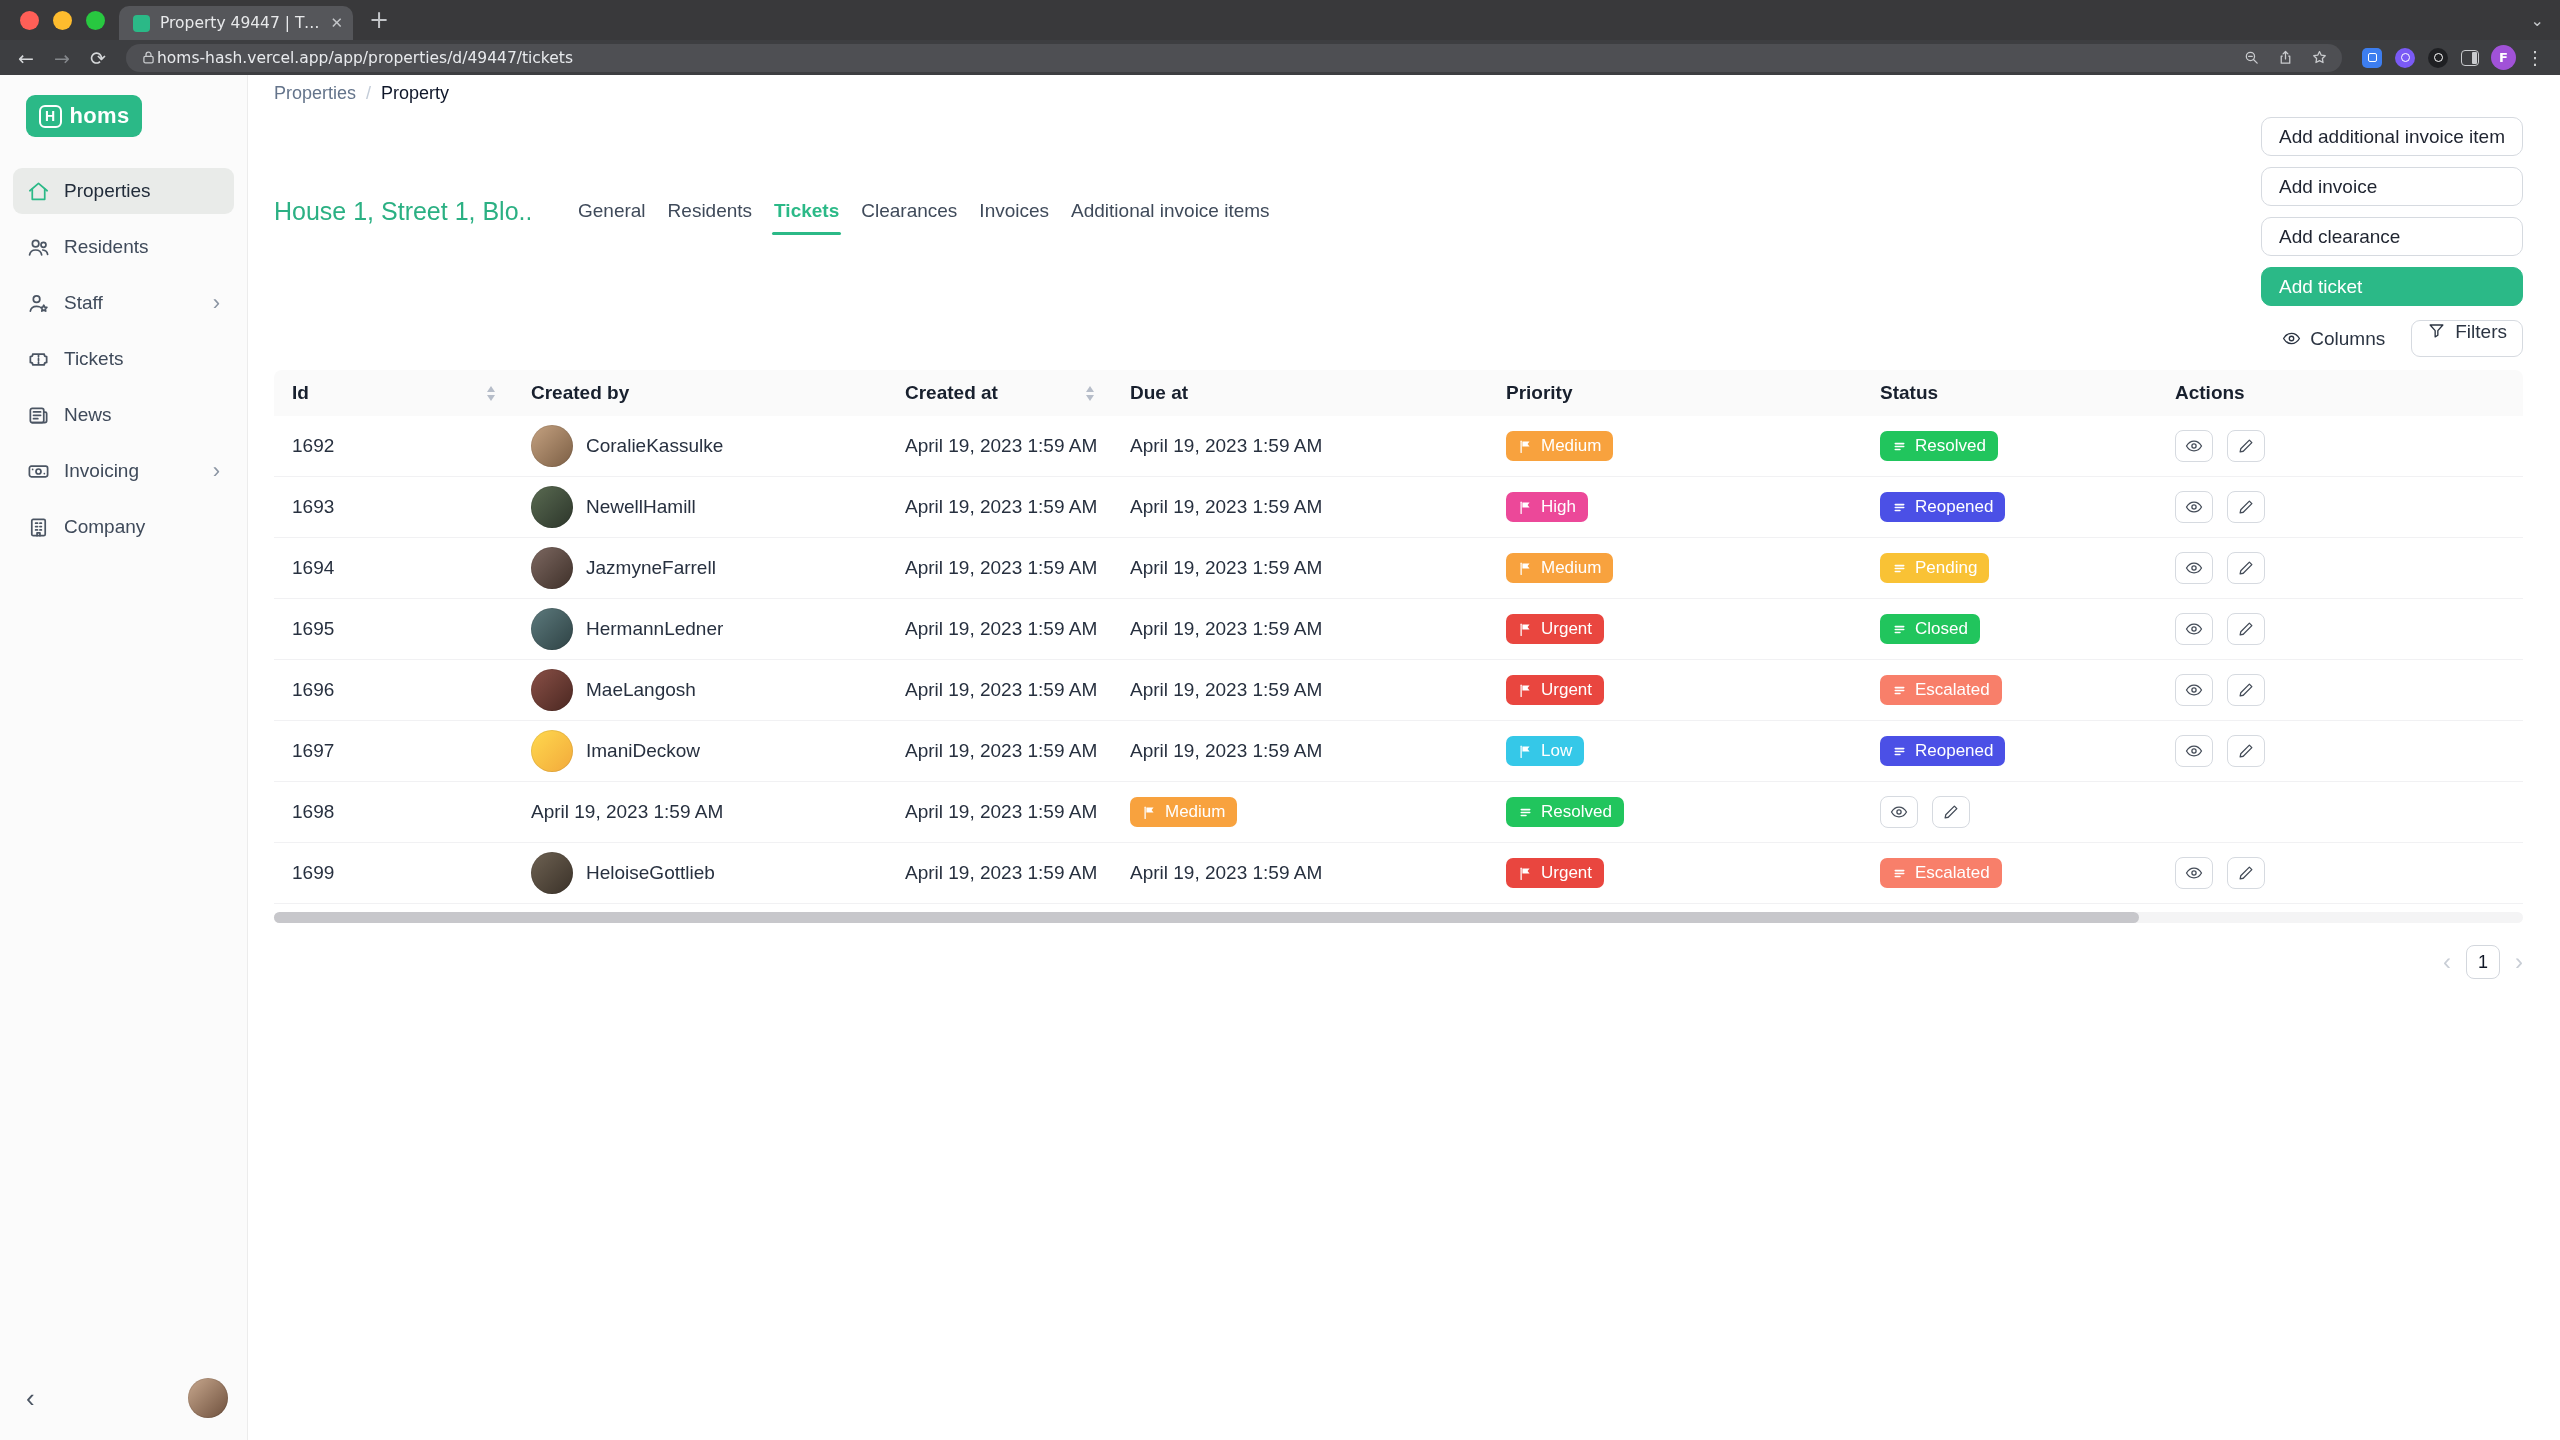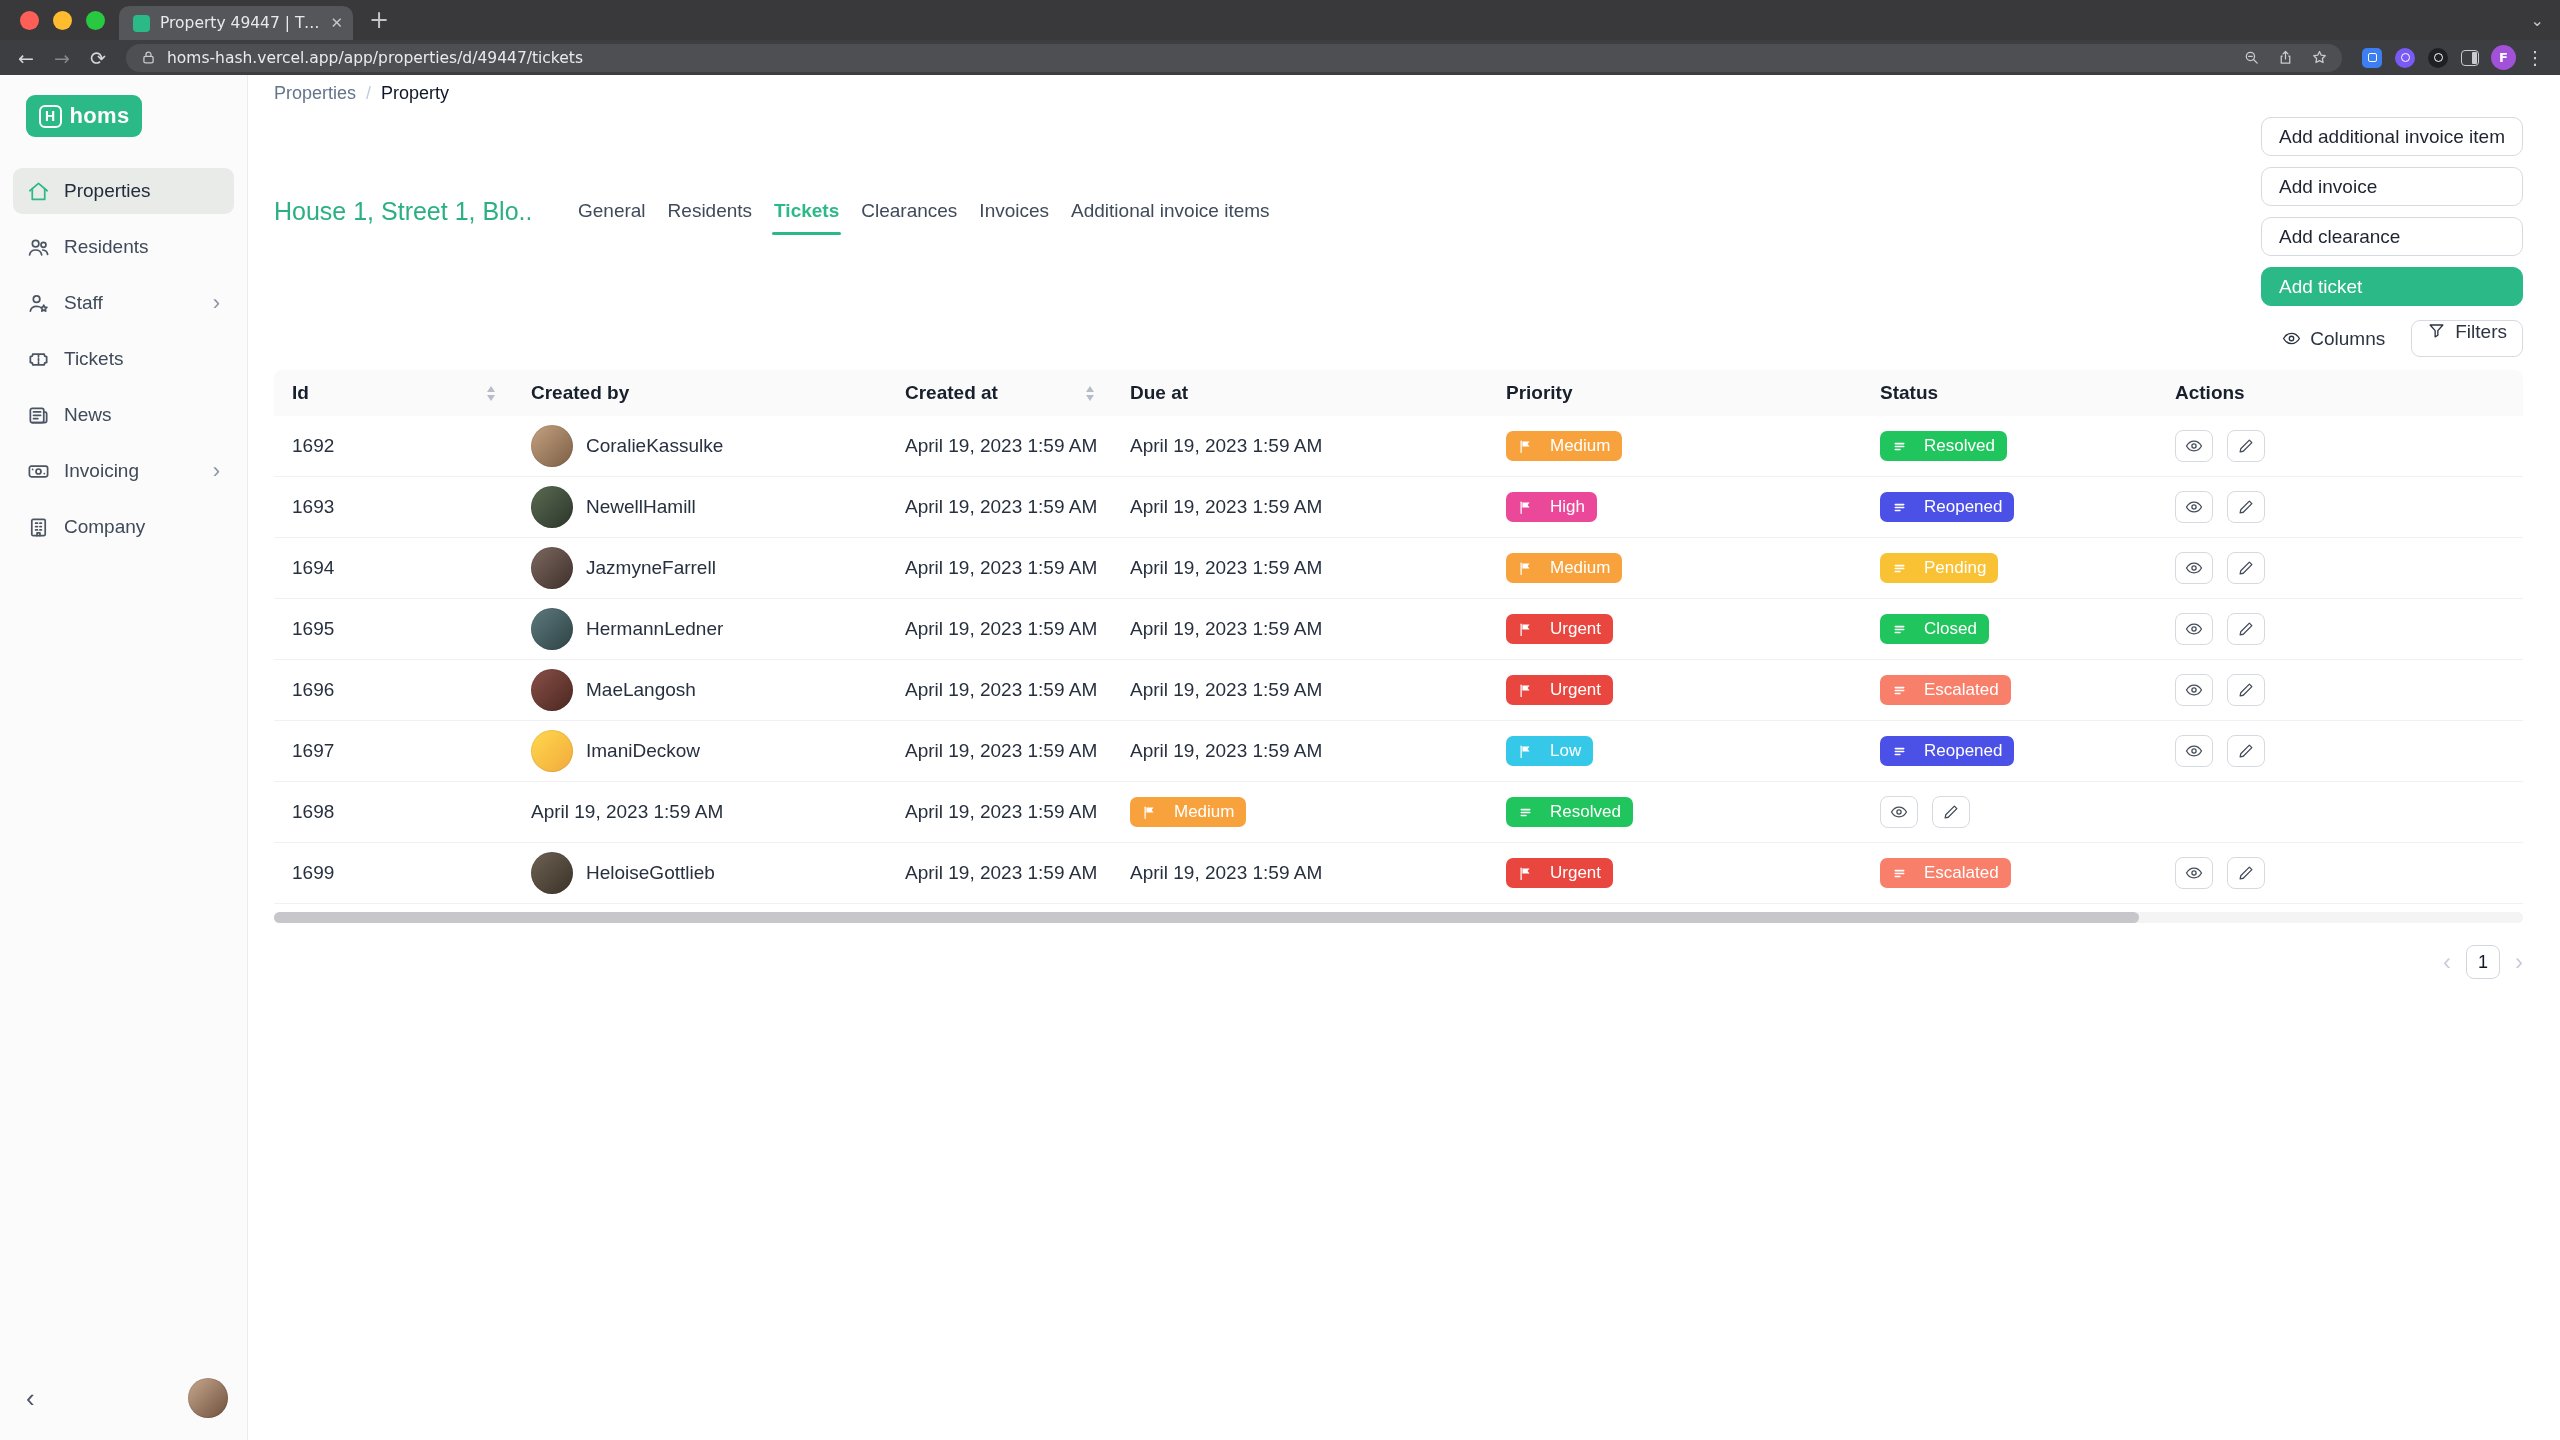--- a/index.html
+++ b/index.html
@@ -20,21 +20,21 @@
   .tab-close { color:#c3c5c8; font-size:15px; flex:none; background:none; border:none; line-height:1; }
   .newtab { color:#c3c5c8; font-size:24px; margin-left:16px; background:none; border:none; line-height:1; }
   .tabstrip-right { margin-left:auto; color:#c3c5c8; padding-right:16px; font-size:16px; background:none; border:none; }
 
   .toolbar { position:absolute; top:40px; left:0; width:100%; height:35px; background:#3d3e41;
              display:flex; align-items:center; padding:0 10px; gap:4px;
              font-family:"DejaVu Sans","Liberation Sans",sans-serif; }
   .nav-glyph { width:32px; text-align:center; font-size:19px; color:#d6d8da; background:none; border:none; }
   .nav-glyph.dim { color:#84878b; }
   .omnibox { flex:1; height:28px; margin:15px 8px; background:#4e4f53; border-radius:14px;
-             display:flex; align-items:center; padding:0 14px; gap:10px; min-width:0; }
+             display:flex; align-items:center; padding:0 14px; gap:0; min-width:0; }
   .omni-url { color:#e8eaed; font-size:15.5px; white-space:nowrap; overflow:hidden; flex:1; }
   .omni-icons { display:flex; gap:17px; align-items:center; }
   svg.ticon { width:17px; height:17px; stroke:#c9cbce; fill:none; stroke-width:1.8;
               stroke-linecap:round; stroke-linejoin:round; display:block; }
   .ext { display:flex; align-items:center; gap:13px; padding:0 8px; }
   .ext-ic { width:20px; height:20px; border-radius:5px; display:flex; align-items:center; justify-content:center; }
   .ext-translate { background:#3d7ef0; }
   .ext-clock { background:#7a5af5; border-radius:50%; }
   .ext-dark { background:#1f2023; border-radius:50%; }
   .ext-inner { width:9px; height:9px; border:1.6px solid #fff; border-radius:2px; }
@@ -98,21 +98,21 @@
   .thead, .trow { display:grid; grid-template-columns:239px 374px 225px 376px 374px 295px 1fr; align-items:center; }
   .thead { height:46px; background:#fafafa; border-radius:8px 8px 0 0; }
   .th { font-size:19px; font-weight:700; color:#18202e; padding:0 18px; display:flex; align-items:center; justify-content:space-between; }
   .sort { display:flex; flex-direction:column; gap:3px; }
   .sort i { border-left:4.5px solid transparent; border-right:4.5px solid transparent; display:block; height:0; }
   .sort .up { border-bottom:6px solid #b6bdc9; }
   .sort .down { border-top:6px solid #b6bdc9; }
   .trow { height:61px; border-bottom:1px solid #f1f1f3; }
   .td { padding:0 18px; font-size:19px; color:#27303f; display:flex; align-items:center; gap:13px; min-width:0; white-space:nowrap; }
   .avatar { width:42px; height:42px; border-radius:50%; flex:none; box-shadow:inset 0 0 0 1px rgba(0,0,0,.08); }
-  .badge { display:inline-flex; align-items:center; gap:17px; height:30px; padding:0 12px; border-radius:7px;
+  .badge { display:inline-flex; align-items:center; gap:8px; height:30px; padding:0 12px; border-radius:7px;
            color:#fff; font-size:17px; font-weight:500; }
   .badge svg { width:15px; height:15px; fill:#fff; display:block; }
   .actions-cell { gap:14px; }
   .action-btn { width:38px; height:32px; border:1px solid #d6dae0; border-radius:8px; background:#fff;
                 display:flex; align-items:center; justify-content:center; }
   .action-btn svg { width:18px; height:18px; stroke:#434b57; fill:none; stroke-width:1.7;
                     stroke-linecap:round; stroke-linejoin:round; }
 
   .hscroll { margin-top:8px; height:11px; position:relative; }
   .hscroll .track { position:absolute; inset:0; background:#f4f4f5; border-radius:6px; }

